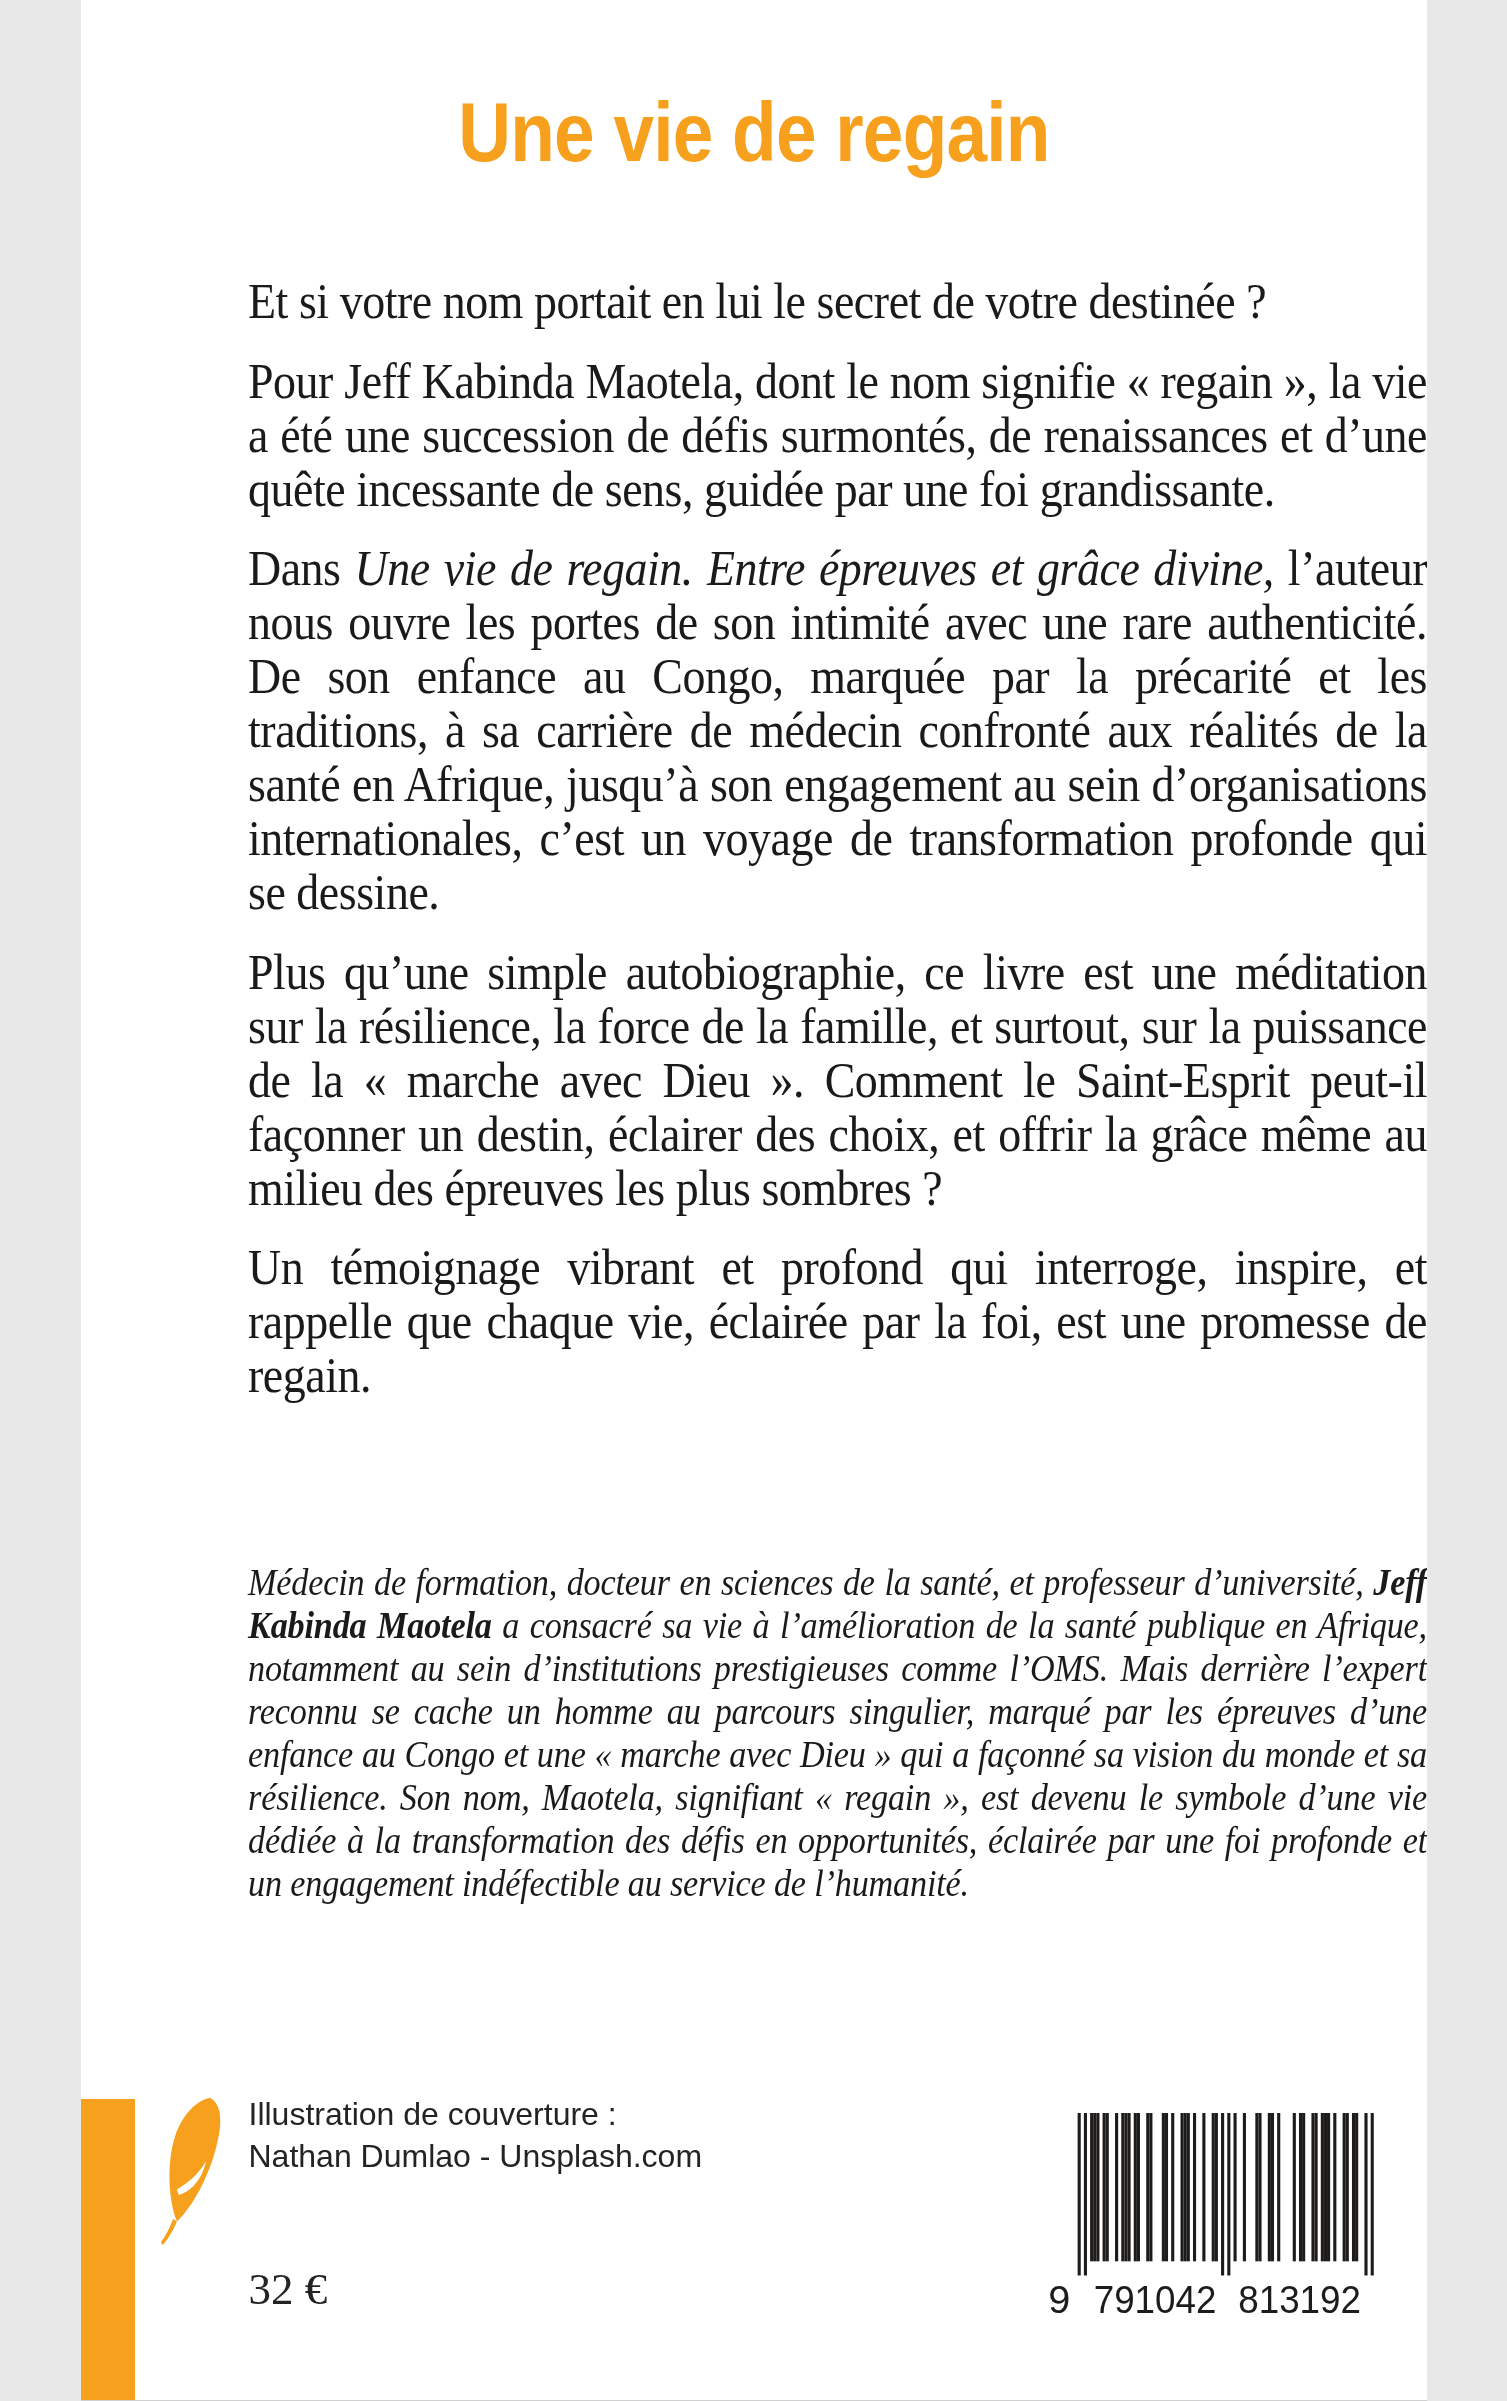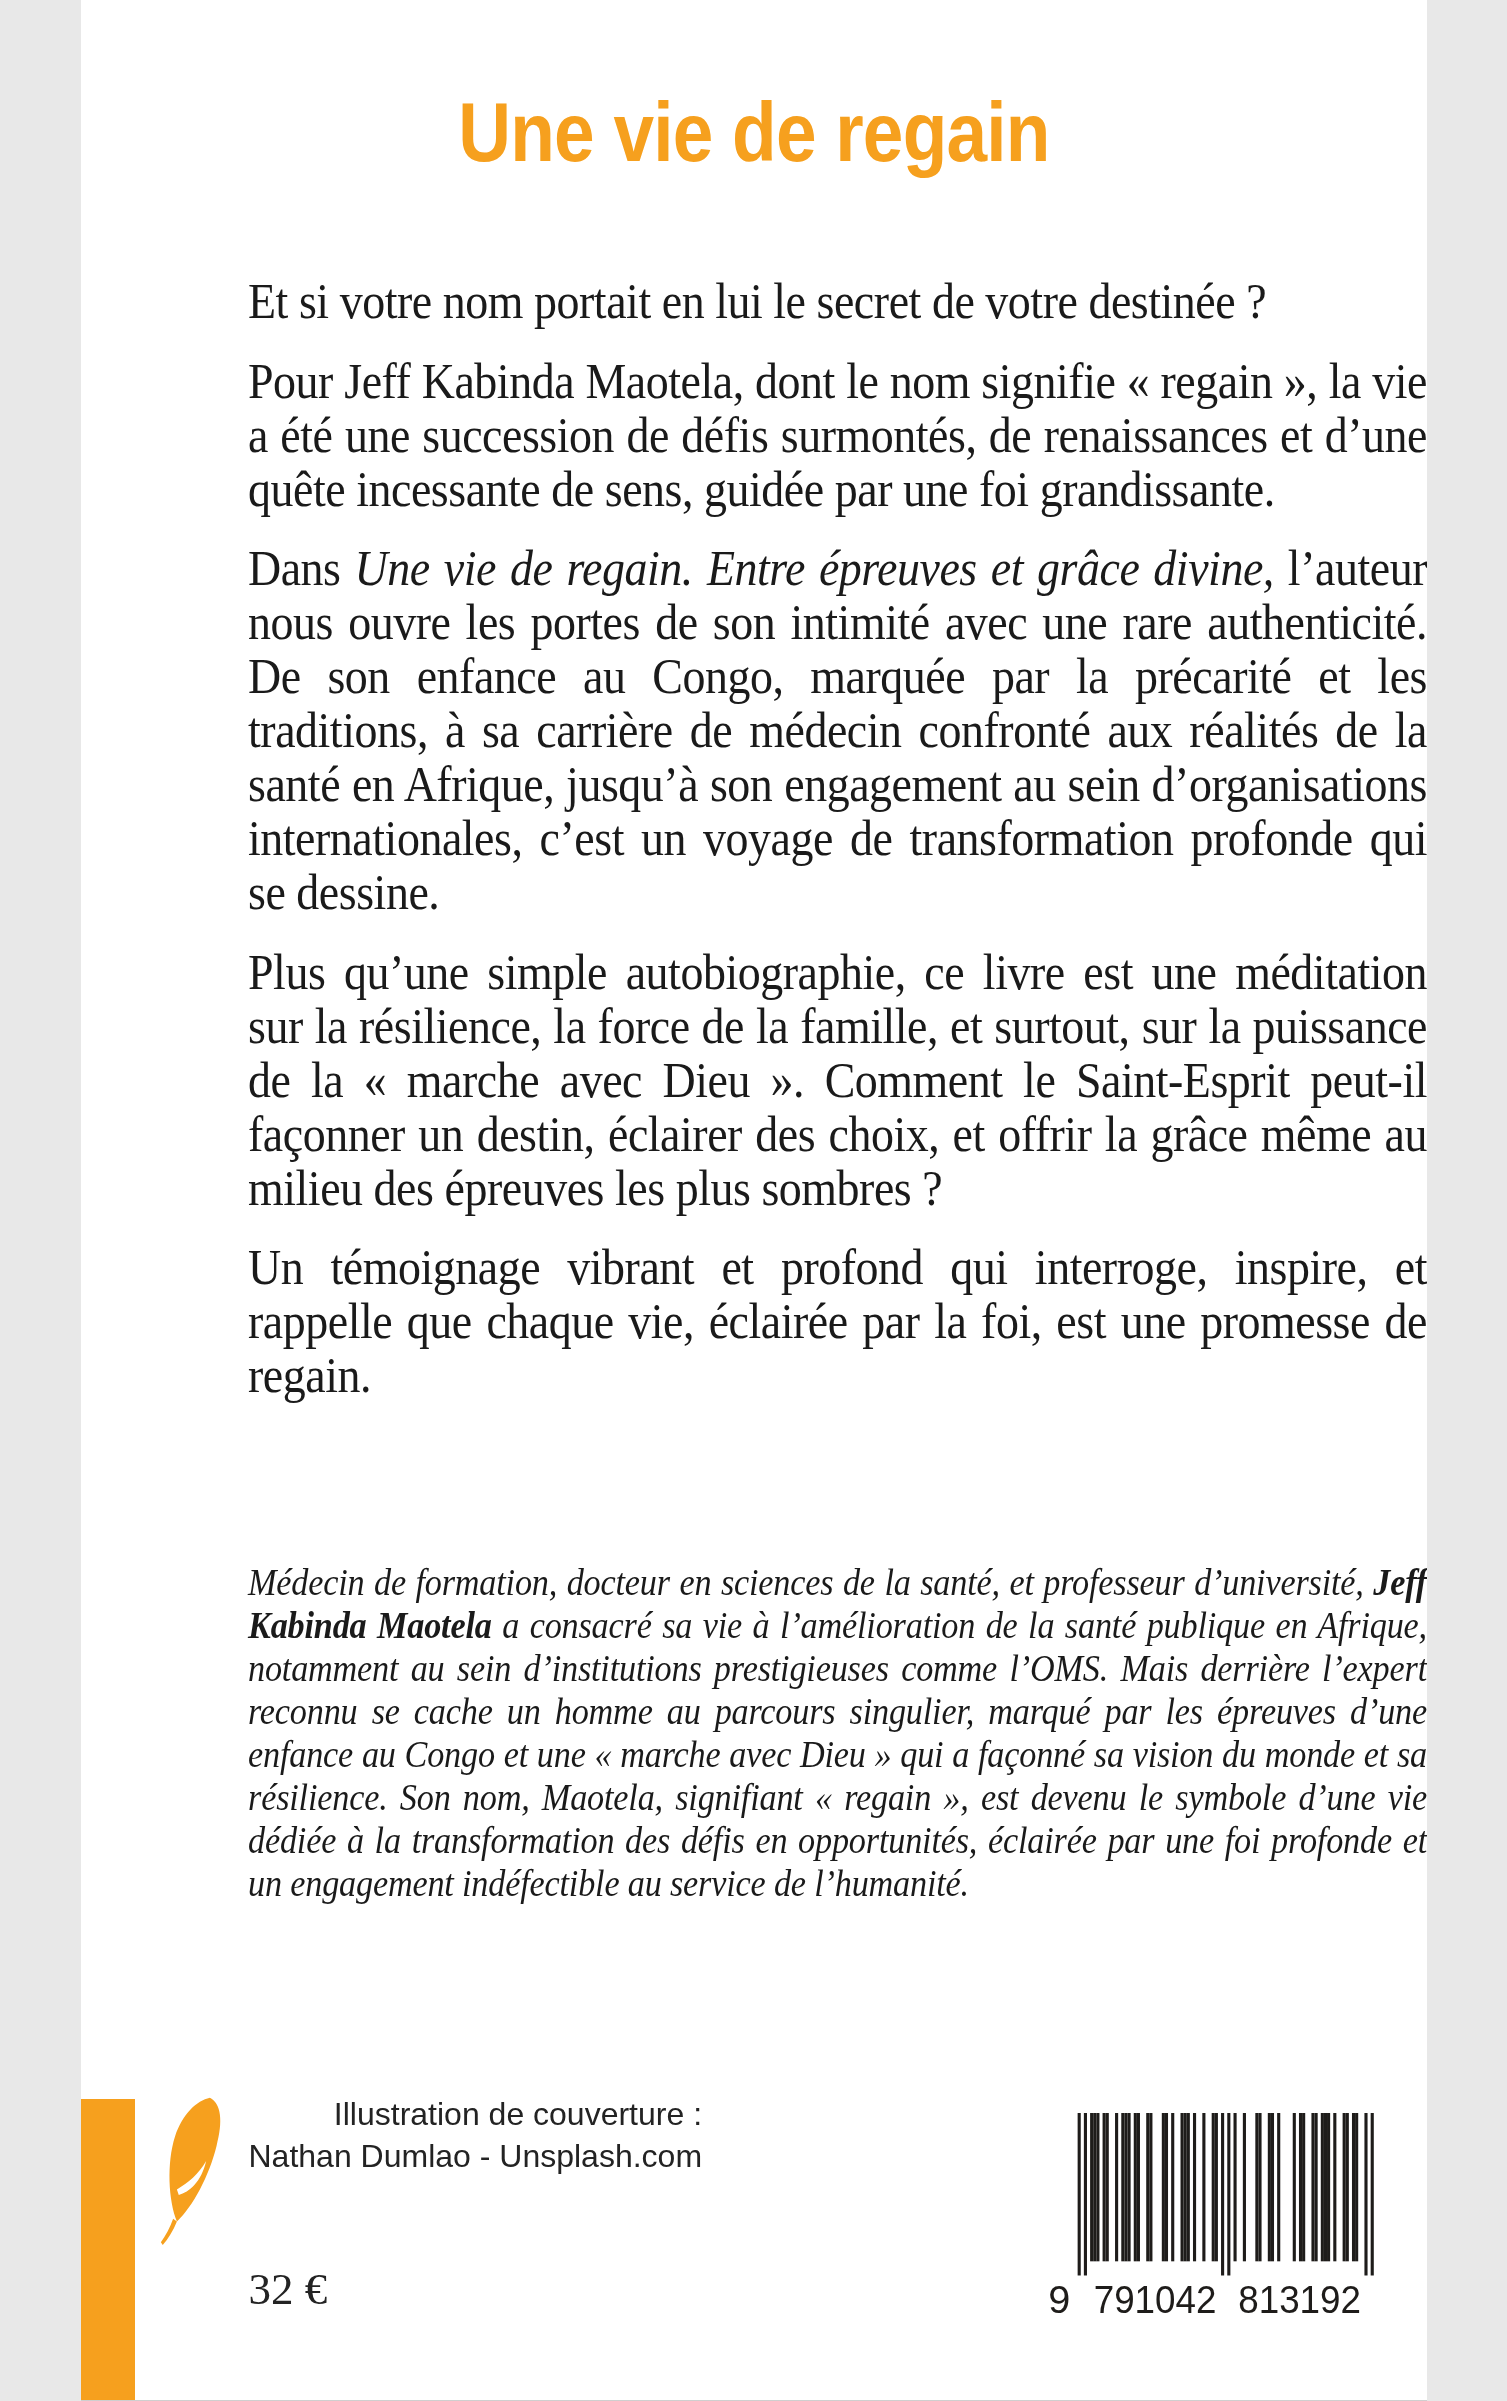--- a/index.html
+++ b/index.html
@@ -26,21 +26,21 @@
     position:absolute;left:167px;top:1561px;width:1310px;
     transform:scaleX(.9);transform-origin:0 0;
     font-style:italic;font-size:38px;line-height:43px;text-align:justify;letter-spacing:-0.2px;
   }
   .author-bio .bio-name{font-weight:bold;}
   .spine-bar{
     position:absolute;left:0;top:2099px;width:54px;height:303px;
     background:var(--accent,#F6A01E);
   }
   .feather-logo{position:absolute;left:76px;top:2095px;width:70px;height:151px;}
-  .footer-sans{font-family:"Liberation Sans",sans-serif;color:#232323;text-align:right;}
+  .footer-sans{font-family:"Liberation Sans",sans-serif;color:#232323;}
   .cover-credit{position:absolute;left:168px;top:2093px;font-size:32px;line-height:42px;}
   .isbn-line{position:absolute;left:168px;top:2205px;font-size:36px;line-height:42px;}
   .price-line{position:absolute;left:168px;top:2264px;font-size:45px;line-height:51px;font-family:Liberation Serif, serif;}
   .barcode-block{position:absolute;left:965px;top:2113px;width:341px;height:222px;}
 </style>
 </head>
 <body>
 
 <div class="page">
 

